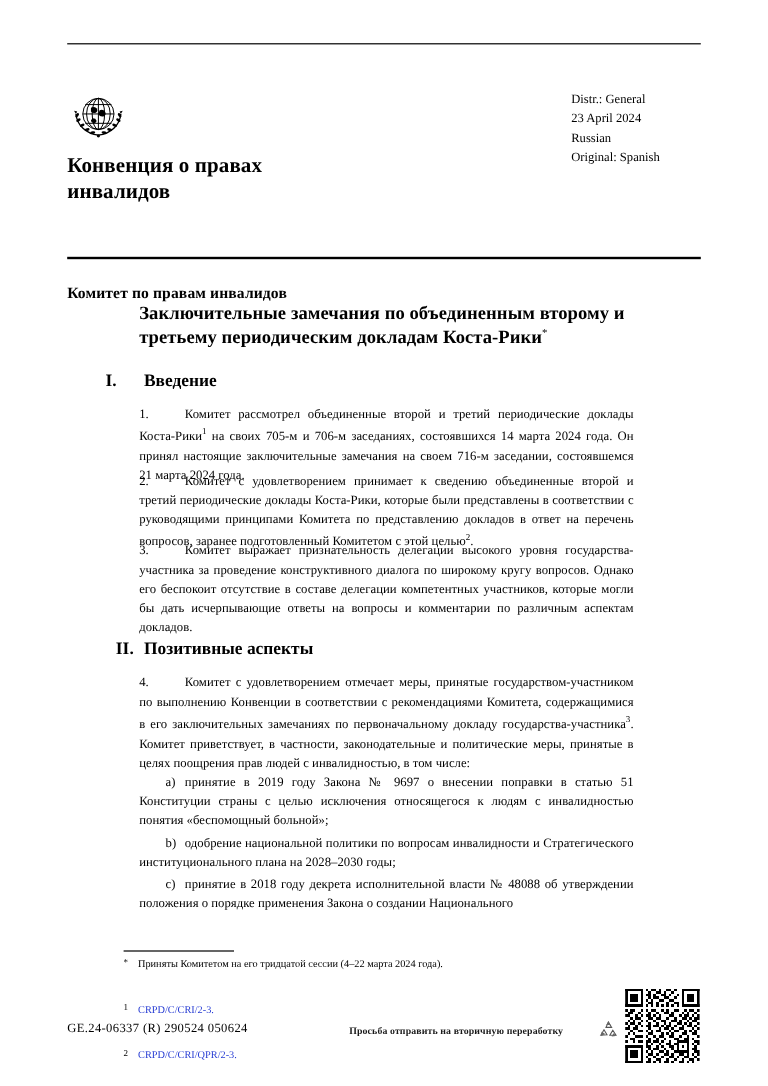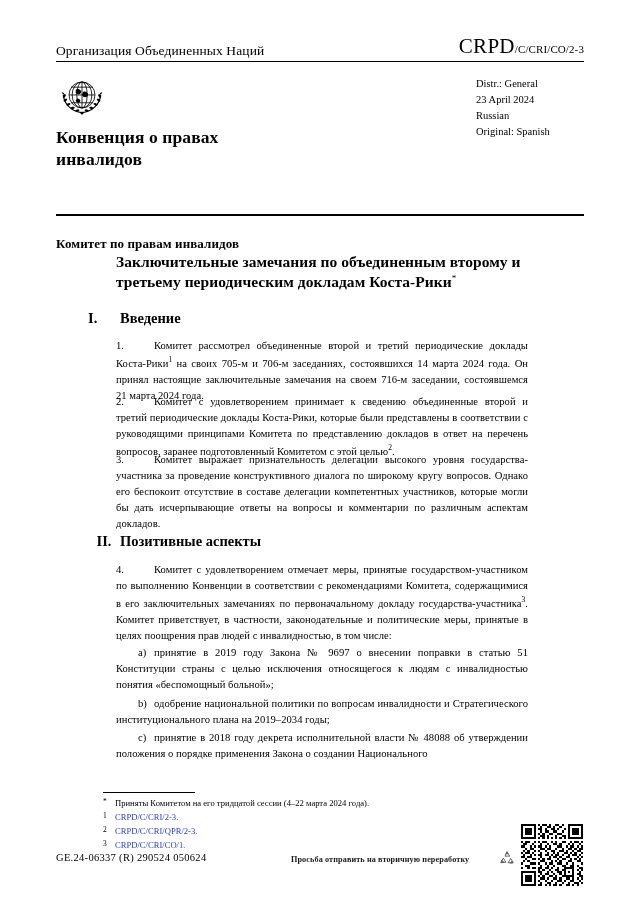--- a/index.html
+++ b/index.html
@@ -191,20 +191,21 @@
     width: 12px;
     flex: 0 0 12px;
     text-align: left;
     font-size: 7.5px;
     vertical-align: super;
     position: relative;
     top: -2px;
   }
   .fn-link {
     color: #2a3fd4;
+    margin-top: 24px;
   }
 
   
   .footer-code {
     position: absolute;
     left: 56px;
     top: 852px;
     font-size: 10.5px;
     letter-spacing: 0.3px;
   }
@@ -231,26 +232,20 @@
     width: 62px;
     height: 62px;
   }
 </style>
 </head>
 <body>
 
 <div class="page">
 
   <div class="masthead">
-    <div class="masthead-row">
-      <div class="org-name">Организация Объединенных Наций</div>
-      <div class="symbol-line">
-        <span class="symbol-main">CRPD</span><span class="symbol-suffix">/C/CRI/CO/2-3</span>
-      </div>
-    </div>
     <div class="rule-thin"></div>
   </div>
 
   <div class="title-block">
     <div class="emblem">
       <svg viewBox="0 0 100 100" width="52" height="52" aria-hidden="true">
         <g fill="none" stroke="#000" stroke-width="1.6">
           <circle cx="50" cy="48" r="25"></circle>
           <ellipse cx="50" cy="48" rx="10" ry="25"></ellipse>
           <ellipse cx="50" cy="48" rx="19" ry="25"></ellipse>
@@ -326,21 +321,21 @@
 
   <div class="para" style="top:562px;">
     <span class="pnum">4.</span><span>Комитет с удовлетворением отмечает меры, принятые государством-участником по выполнению Конвенции в соответствии с рекомендациями Комитета, содержащимися в его заключительных замечаниях по первоначальному докладу государства-участника</span><sup>3</sup><span>. Комитет приветствует, в частности, законодательные и политические меры, принятые в целях поощрения прав людей с инвалидностью, в том числе:</span>
   </div>
 
   <div class="para" style="top:645px;">
     <span class="lnum">a)</span><span>принятие в 2019 году Закона № 9697 о внесении поправки в статью 51 Конституции страны с целью исключения относящегося к людям с инвалидностью понятия «беспомощный больной»;</span>
   </div>
 
   <div class="para" style="top:696px;">
-    <span class="lnum">b)</span><span>одобрение национальной политики по вопросам инвалидности и Стратегического институционального плана на 2019–2034 годы;</span>
+    <span class="lnum">b)</span><span>одобрение национальной политики по вопросам инвалидности и Стратегического институционального плана на 2028–2030 годы;</span>
   </div>
 
   <div class="para" style="top:730px;">
     <span class="lnum">c)</span><span>принятие в 2018 году декрета исполнительной власти № 48088 об утверждении положения о порядке применения Закона о создании Национального</span>
   </div>
 
   <div class="fn-rule"></div>
   <div class="footnotes">
     <div class="fn-row">
       <span class="fn-mark">*</span>

